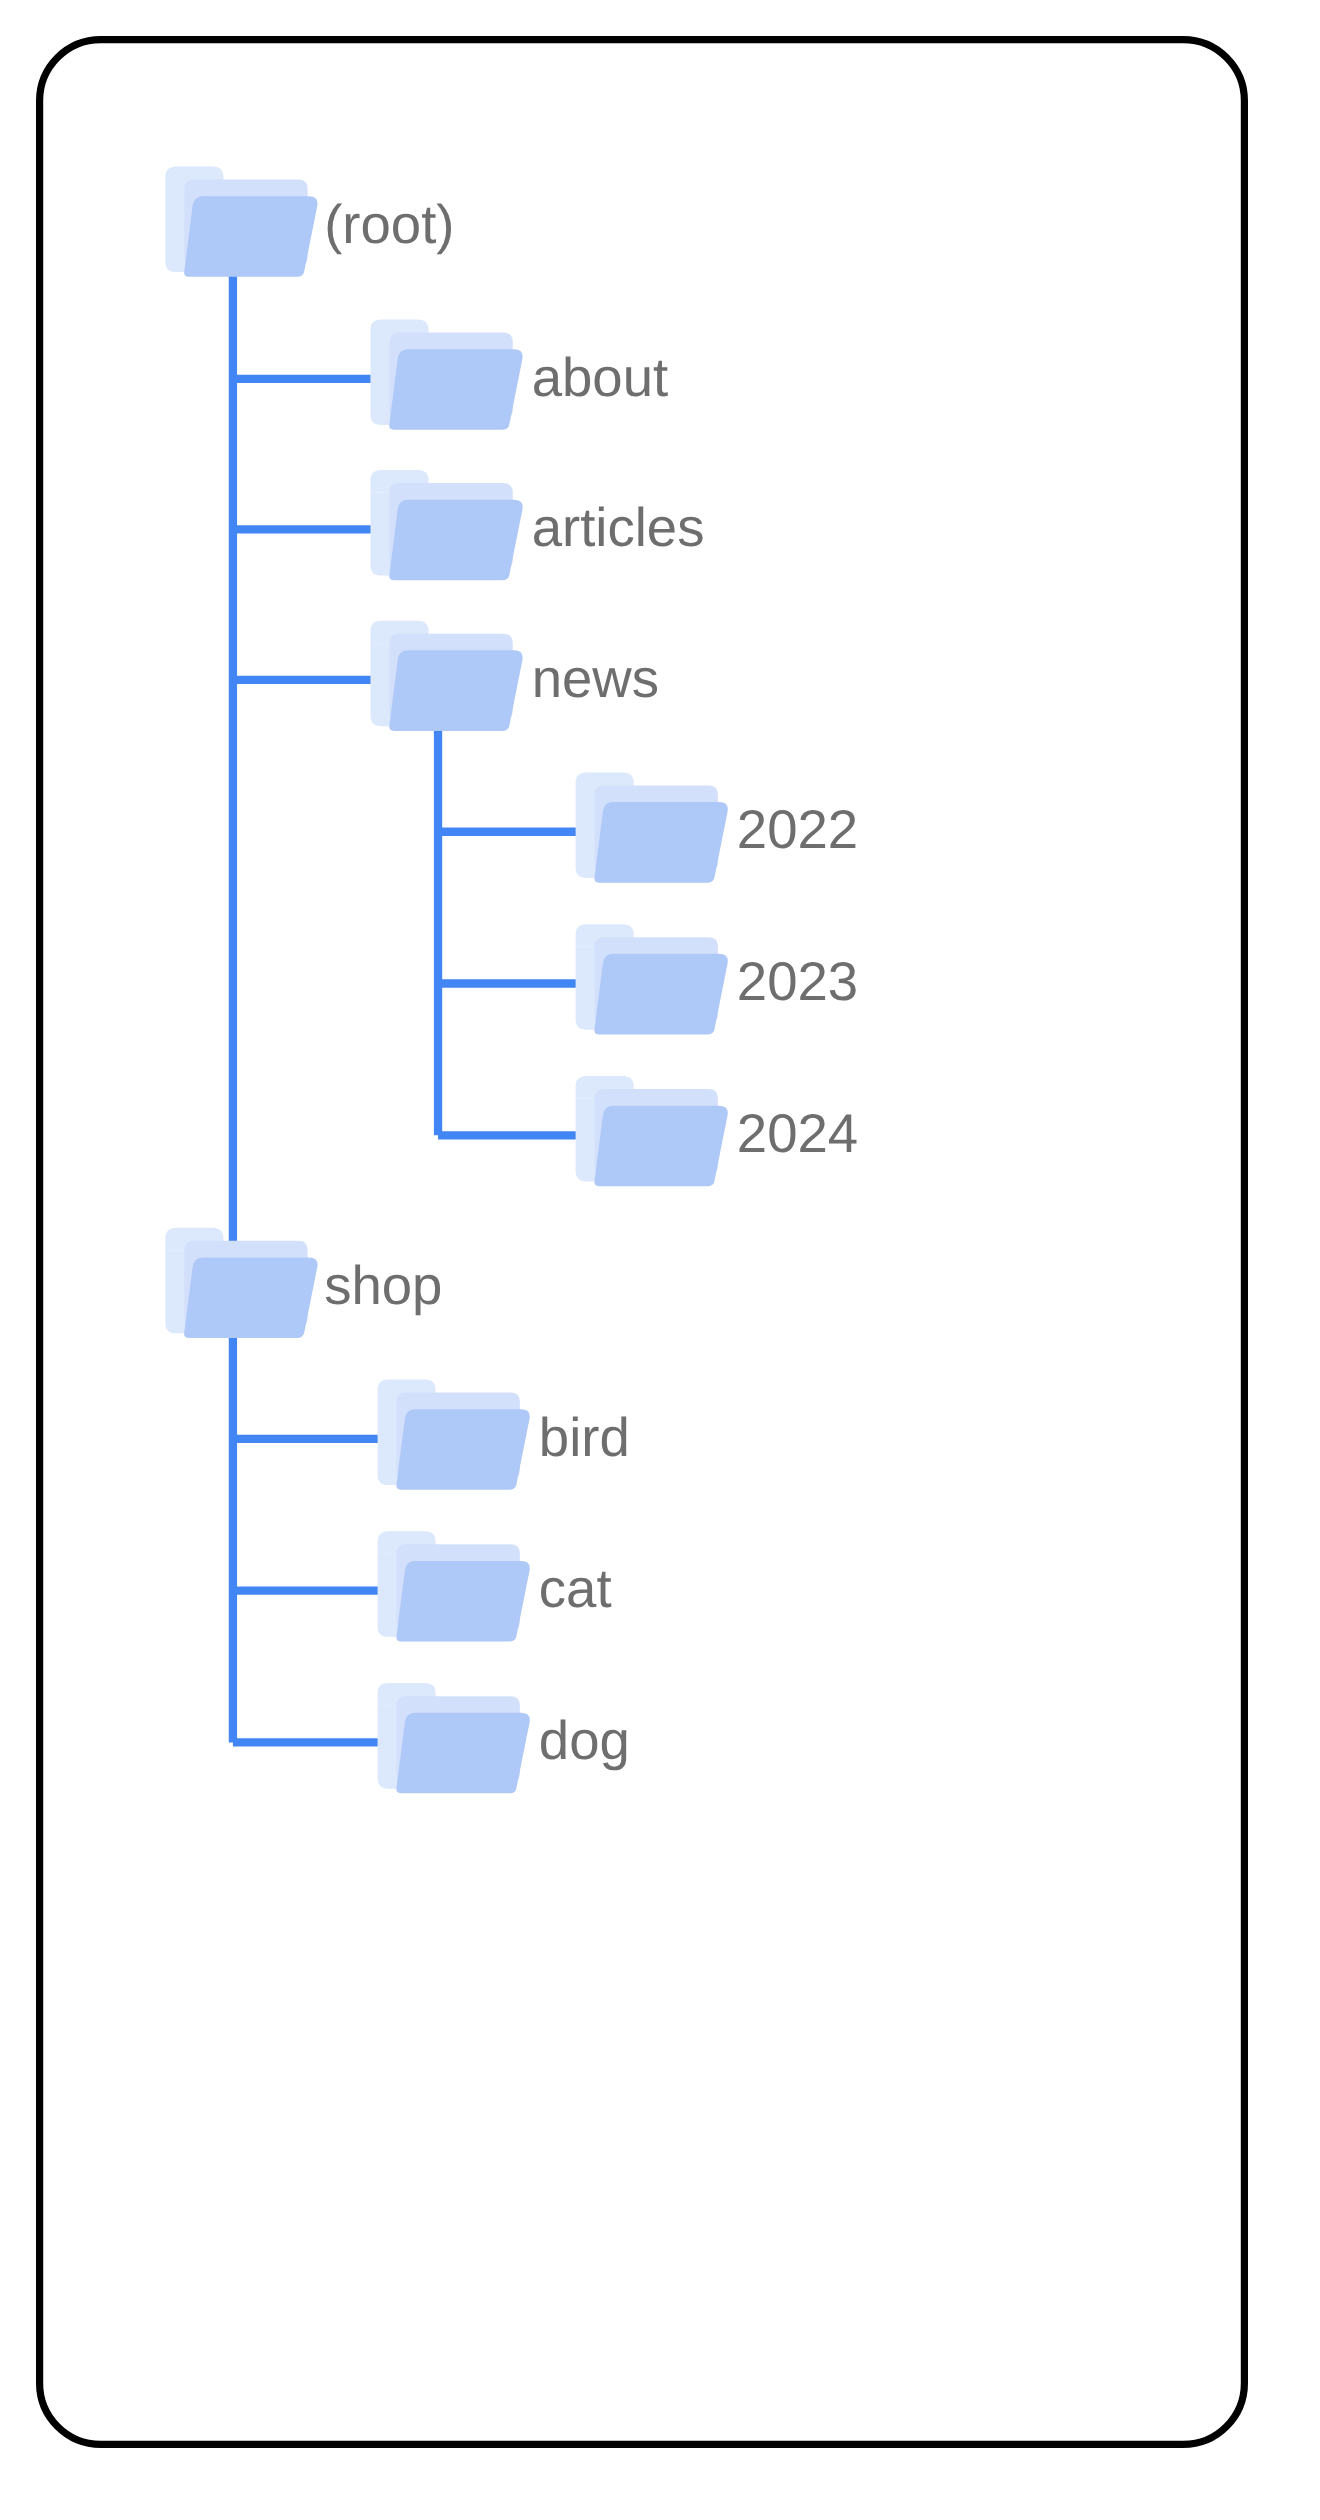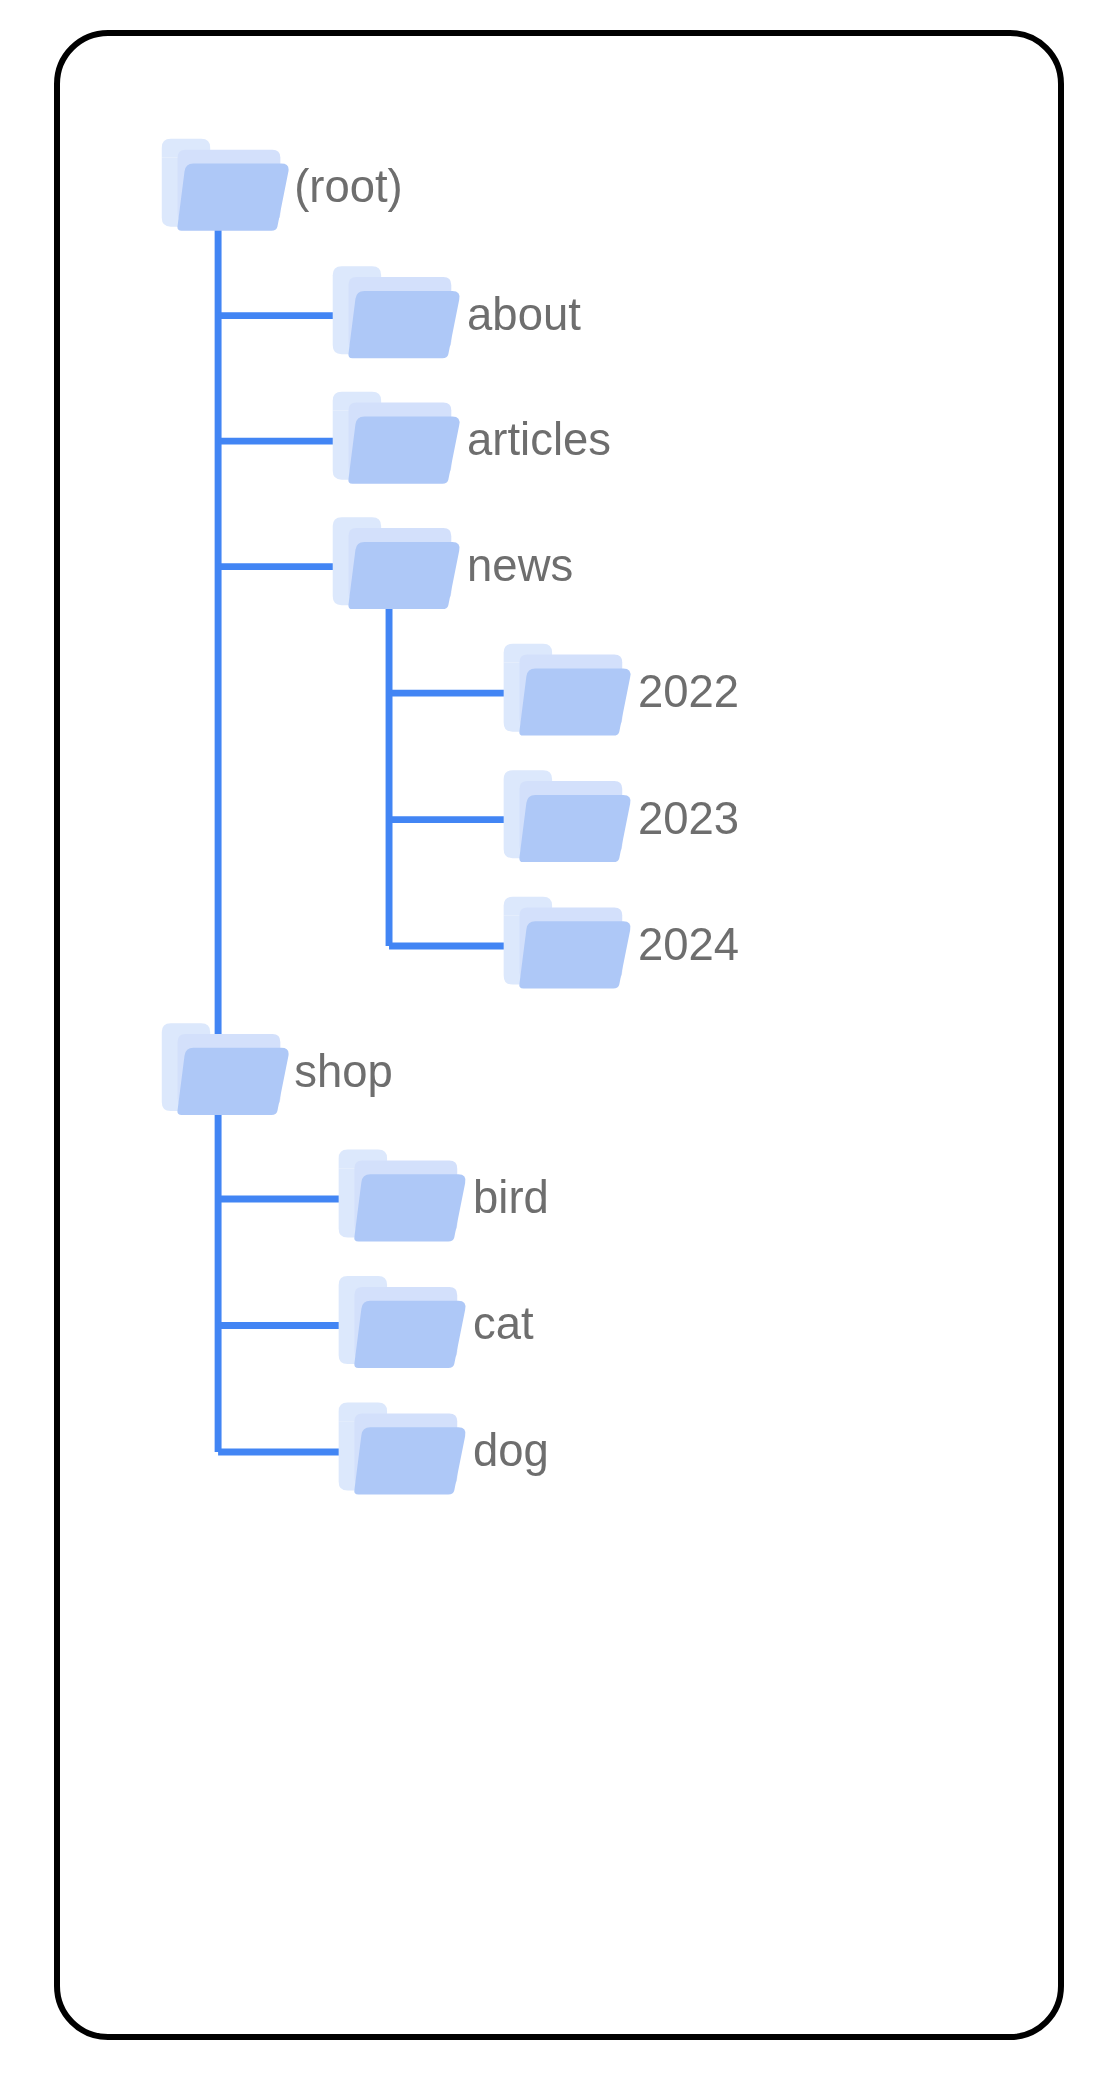--- a/index.html
+++ b/index.html
@@ -23,21 +23,20 @@
     position: absolute;
     left: 30px;
     top: 30px;
     width: 1010px;
     height: 2010px;
     box-sizing: border-box;
     background: #ffffff;
     border: 6px solid #000000;
     border-radius: 54px;
     overflow: hidden;
-    margin-left: 24px;
   }
   #tree-svg {
     position: absolute;
     left: 0;
     top: 0;
     width: 100%;
     height: 100%;
     display: block;
   }
   .node-label {

